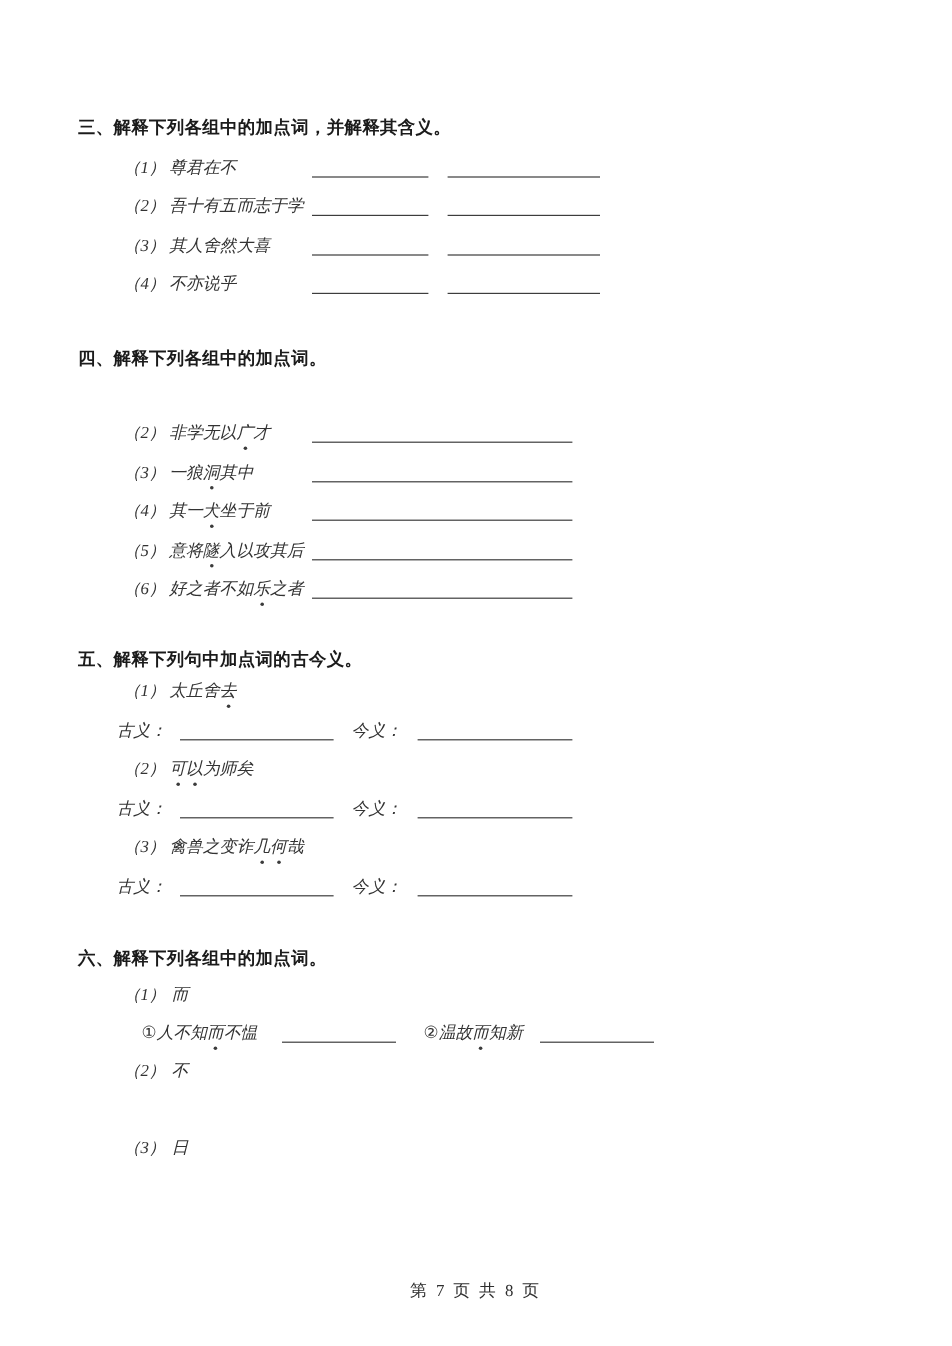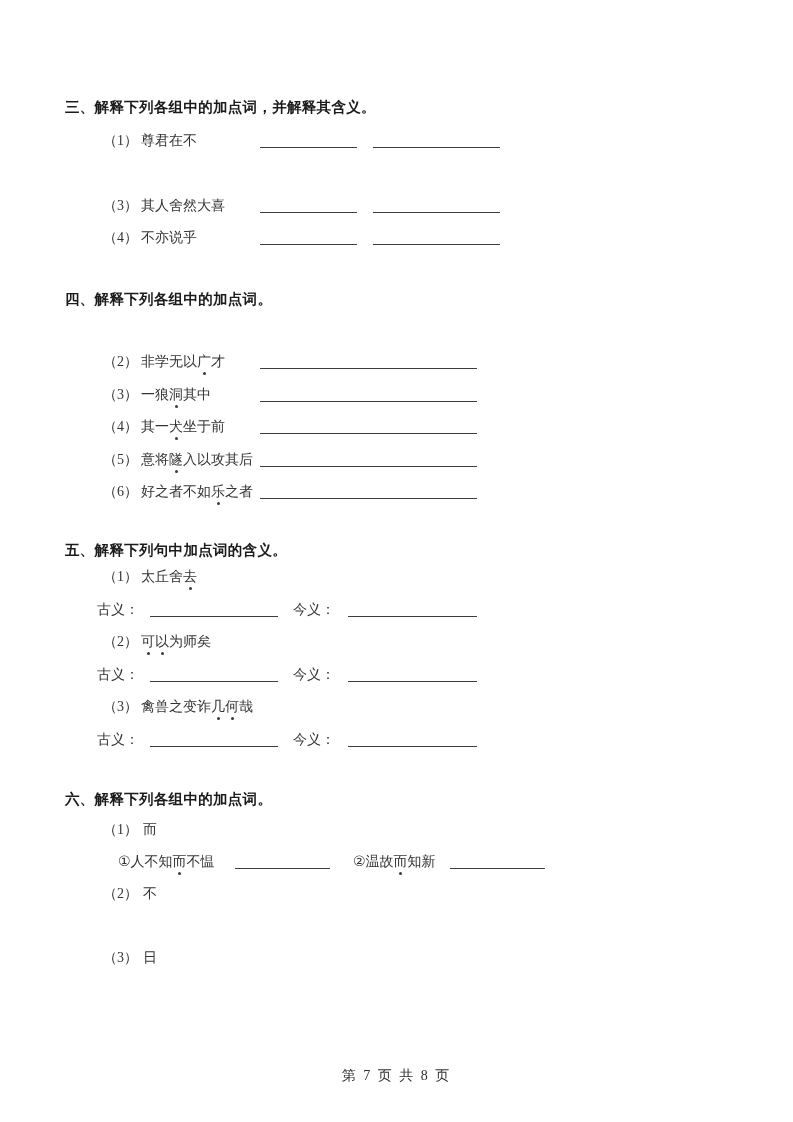--- a/index.html
+++ b/index.html
@@ -27,20 +27,21 @@
   }
   .row {
     position: absolute;
     left: 0;
     width: 793px;
     height: 20px;
     line-height: 20px;
     font-size: 14px;
     white-space: nowrap;
     color: #333333;
+    font-style: italic;
   }
   .t { position: absolute; top: 0; }
   .qlabel { margin-right: 3px; }
   .word { margin-left: 5px; }
   .blank {
     position: absolute;
     top: 1px;
     height: 16px;
     border-bottom: 1px solid #3d3d3d;
   }
@@ -73,20 +74,25 @@
 <div class="page">
 
   <div class="hrow" style="top:97px">
     <span>三、</span><span>解释下列各组中的加点词，并解释其含义。</span>
   </div>
   <div class="row" style="top:131px">
     <span class="t" style="left:103px"><span class="qlabel">（1）</span><span>尊君在不</span></span>
     <span class="blank" style="left:260px;width:97px"></span>
     <span class="blank" style="left:373px;width:127px"></span>
   </div>
+  <div class="row" style="top:163px">
+    <span class="t" style="left:103px"><span class="qlabel">（2）</span><span>吾十有五而志于学</span></span>
+    <span class="blank" style="left:260px;width:97px"></span>
+    <span class="blank" style="left:373px;width:127px"></span>
+  </div>
   <div class="row" style="top:196px">
     <span class="t" style="left:103px"><span class="qlabel">（3）</span><span>其人舍然大喜</span></span>
     <span class="blank" style="left:260px;width:97px"></span>
     <span class="blank" style="left:373px;width:127px"></span>
   </div>
   <div class="row" style="top:228px">
     <span class="t" style="left:103px"><span class="qlabel">（4）</span><span>不亦说乎</span></span>
     <span class="blank" style="left:260px;width:97px"></span>
     <span class="blank" style="left:373px;width:127px"></span>
   </div>
@@ -109,21 +115,21 @@
   <div class="row" style="top:450px">
     <span class="t" style="left:103px"><span class="qlabel">（5）</span><span><span>意</span><span>将</span><span class="dotted">隧</span><span>入</span><span>以</span><span>攻</span><span>其</span><span>后</span></span></span>
     <span class="blank" style="left:260px;width:217px"></span>
   </div>
   <div class="row" style="top:482px">
     <span class="t" style="left:103px"><span class="qlabel">（6）</span><span><span>好</span><span>之</span><span>者</span><span>不</span><span>如</span><span class="dotted">乐</span><span>之</span><span>者</span></span></span>
     <span class="blank" style="left:260px;width:217px"></span>
   </div>
 
   <div class="hrow" style="top:540px">
-    <span>五、</span><span>解释下列句中加点词的含义。</span>
+    <span>五、</span><span>解释下列句中加点词的古今义。</span>
   </div>
   <div class="row" style="top:567px">
     <span class="t" style="left:103px"><span class="qlabel">（1）</span><span><span>太</span><span>丘</span><span>舍</span><span class="dotted">去</span></span></span>
   </div>
   <div class="row" style="top:600px">
     <span class="t" style="left:97px">古义：</span>
     <span class="blank" style="left:150px;width:128px"></span>
     <span class="t" style="left:293px">今义：</span>
     <span class="blank" style="left:348px;width:129px"></span>
   </div>

